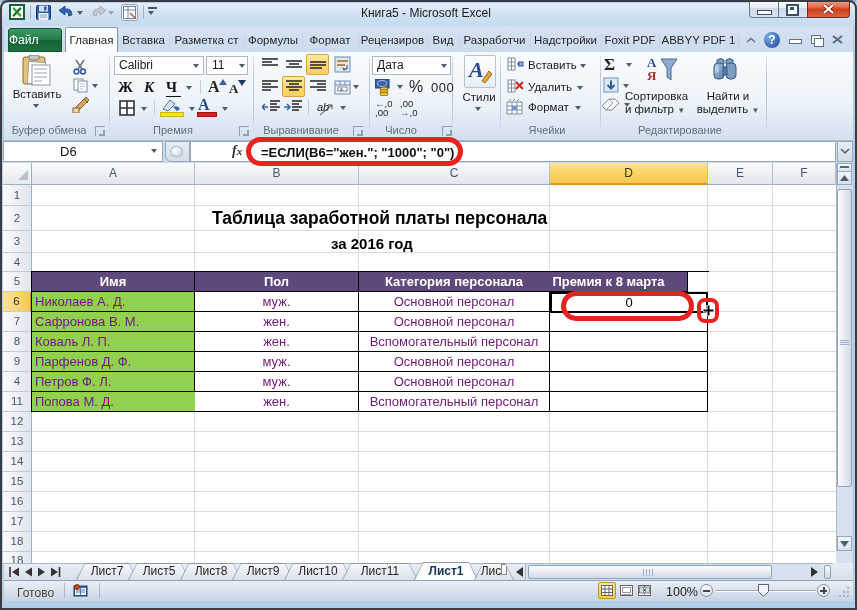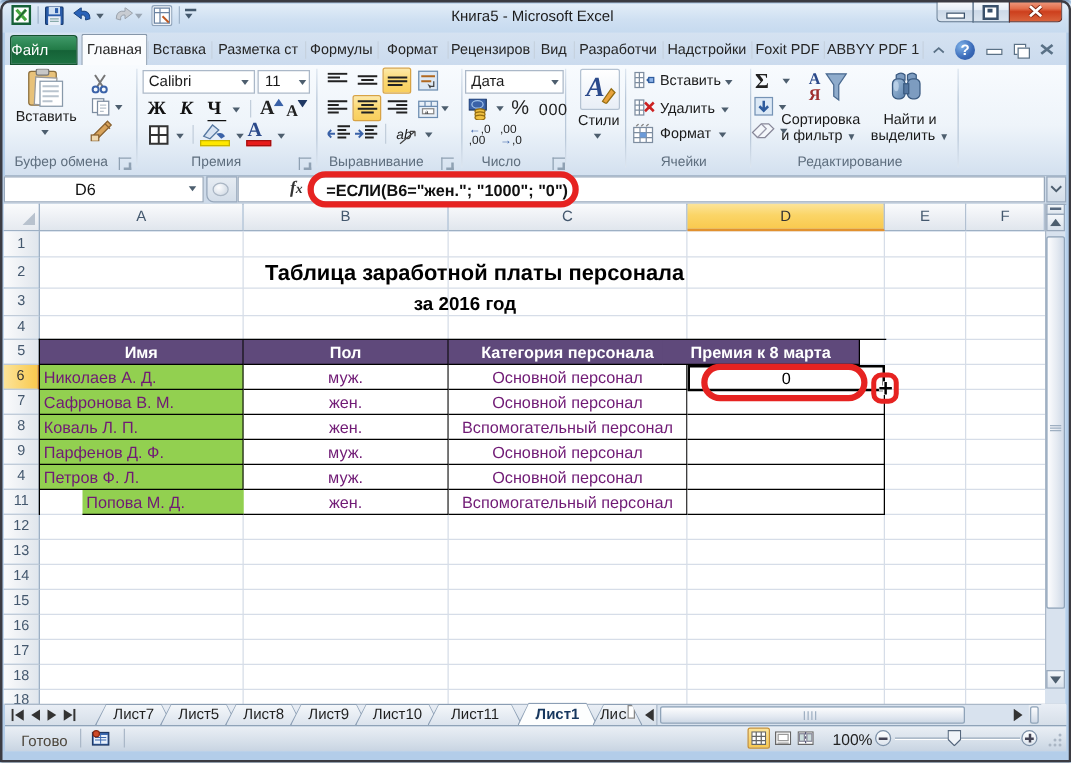--- a/index.html
+++ b/index.html
@@ -437,21 +437,21 @@
 <div class="tc wc" style="left:359px;top:332px;width:191px;">Вспомогательный персонал</div>
 <div class="tc wc" style="left:550px;top:332px;width:158px;"></div>
 <div class="tc gc" style="left:32px;top:352px;width:163px;">Парфенов Д. Ф.</div>
 <div class="tc wc" style="left:195px;top:352px;width:164px;">муж.</div>
 <div class="tc wc" style="left:359px;top:352px;width:191px;">Основной персонал</div>
 <div class="tc wc" style="left:550px;top:352px;width:158px;"></div>
 <div class="tc gc" style="left:32px;top:372px;width:163px;">Петров Ф. Л.</div>
 <div class="tc wc" style="left:195px;top:372px;width:164px;">муж.</div>
 <div class="tc wc" style="left:359px;top:372px;width:191px;">Основной персонал</div>
 <div class="tc wc" style="left:550px;top:372px;width:158px;"></div>
-<div class="tc gc" style="left:32px;top:392px;width:174px;margin-left:34px;">Попова М. Д.</div>
+<div class="tc gc" style="left:32px;top:392px;width:174px;">Попова М. Д.</div>
 <div class="tc wc" style="left:195px;top:392px;width:164px;">жен.</div>
 <div class="tc wc" style="left:359px;top:392px;width:191px;">Вспомогательный персонал</div>
 <div class="tc wc" style="left:550px;top:392px;width:158px;"></div>
 
 <div class="a" style="left:550px;top:292px;width:158px;height:21px;border:2px solid #000;box-sizing:border-box;background:#fff;text-align:center;font-size:13px;line-height:18px;">0</div>
 <svg class="a" style="left:703px;top:305px;" width="11" height="11" viewBox="0 0 11 11">
     <path d="M5.5 0 v11 M0 5.5 h11" stroke="#fff" stroke-width="4.2"></path>
     <path d="M5.5 0.5 v10 M0.5 5.5 h10" stroke="#000" stroke-width="2"></path>
   </svg>
 
@@ -468,21 +468,21 @@
     <path d="M49 5 l-7 -4.5 v9 Z" fill="#333"></path>
     <path d="M50.5 0 v10" stroke="#333" stroke-width="1.6"></path>
   </svg>
 <div class="stab" style="left:76px;width:62px;"><i></i><span style="position:relative;">Лист7</span></div>
 <div class="stab" style="left:128px;width:62px;"><i></i><span style="position:relative;">Лист5</span></div>
 <div class="stab" style="left:180px;width:62px;"><i></i><span style="position:relative;">Лист8</span></div>
 <div class="stab" style="left:232px;width:62px;"><i></i><span style="position:relative;">Лист9</span></div>
 <div class="stab" style="left:284px;width:68px;"><i></i><span style="position:relative;">Лист10</span></div>
 <div class="stab" style="left:342px;width:76px;"><i></i><span style="position:relative;">Лист11</span></div>
 <div class="stab" style="left:414px;top:562px;height:18px;width:64px;font-weight:bold;color:#17375e;line-height:18px;"><i style="background:#fdfefe;"></i><span style="position:relative;margin-top:15px;">Лист1</span></div>
-<div class="stab" style="left:474px;width:40px;"><i></i><span style="position:relative;font-family:Liberation Mono, monospace;">Лис<span style="border:1px solid #888;background:#fff;display:inline-block;width:4px;height:9px;"></span></span></div>
+<div class="stab" style="left:474px;width:40px;"><i></i><span style="position:relative;">Лис<span style="border:1px solid #888;background:#fff;display:inline-block;width:4px;height:9px;"></span></span></div>
 <svg class="a" style="left:515px;top:567px;" width="9" height="10" viewBox="0 0 9 10">
     <path d="M8 0 L1 5 L8 10 Z" fill="#333"></path>
   </svg>
 
 <div class="a" style="left:525px;top:564px;width:298px;height:16px;background:#d8e2ee;border-left:1px solid #aab8c8;box-sizing:border-box;"></div>
 <div class="a" style="left:528px;top:565px;width:244px;height:14px;background:linear-gradient(#fdfdfe,#e3e9f1 60%,#cfd9e6);border:1px solid #8fa3b8;border-radius:2px;box-sizing:border-box;"></div>
 <div class="a" style="left:646px;top:569px;width:1px;height:7px;background:#9fb0c2;box-shadow:3px 0 0 #9fb0c2,6px 0 0 #9fb0c2,-3px 0 0 #9fb0c2;"></div>
 <svg class="a" style="left:810px;top:567px;" width="9" height="10" viewBox="0 0 9 10">
     <path d="M1 0 L8 5 L1 10 Z" fill="#333"></path>
   </svg>

